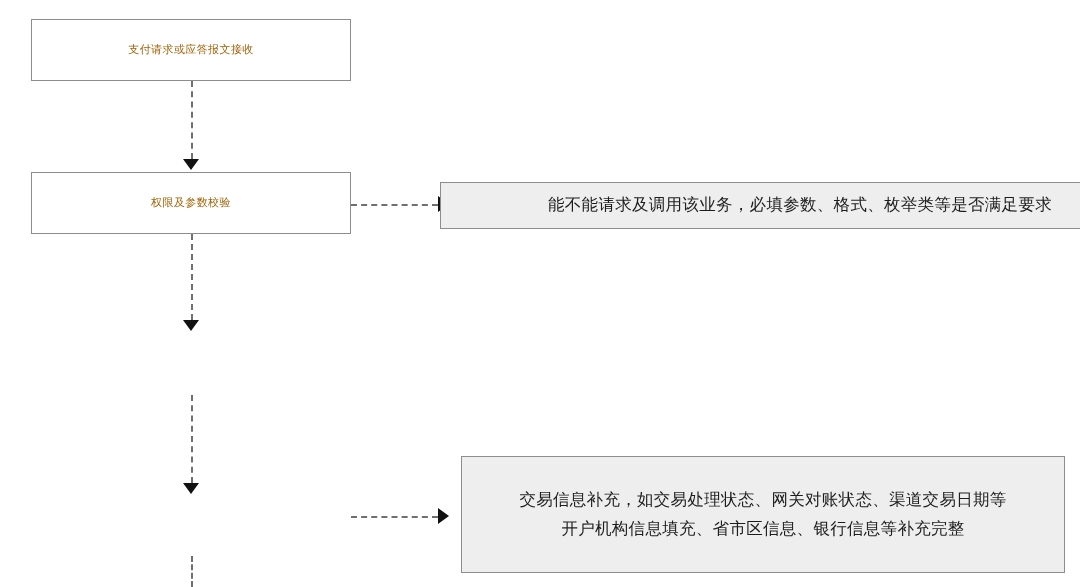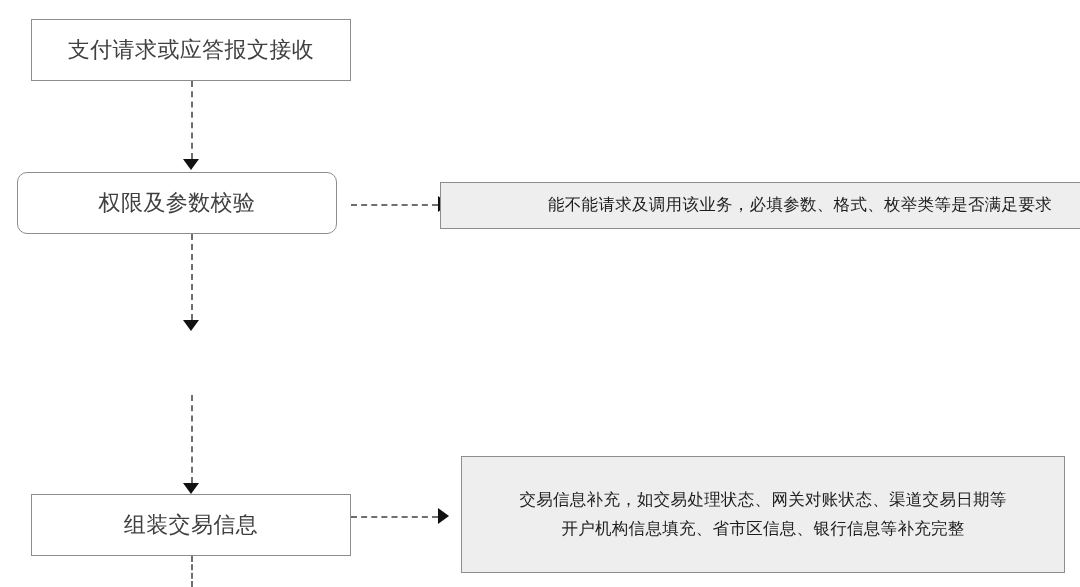--- a/index.html
+++ b/index.html
@@ -23,23 +23,23 @@
     position: absolute;
     box-sizing: border-box;
     background: #ffffff;
     border: 1.6px solid #8d8d8d;
     display: flex;
     align-items: center;
     justify-content: center;
     text-align: center;
   }
   .process-box .box-label {
-    font-size: 22px;
+    font-size: 11px;
     line-height: 1.35;
-    color: #404040;
+    color: #a16207;
     letter-spacing: 0.4px;
     white-space: nowrap;
   }
 
   
   .note-box {
     position: absolute;
     box-sizing: border-box;
     background: #eeeeee;
     border: 1.6px solid #8d8d8d;
@@ -90,41 +90,38 @@
 
 <div id="canvas">
 
   <div class="process-box" style="left:31px; top:19px; width:320px; height:62px;">
     <span class="box-label">支付请求或应答报文接收</span>
   </div>
 
   <div class="conn-v" style="left:191px; top:81px; height:78px;"></div>
   <div class="arrow-down" style="left:183px; top:159px;"></div>
 
-  <div class="process-box" style="left:17px; top:172px; width:320px; height:62px;border-radius:10px;">
+  <div class="process-box" style="left:31px; top:172px; width:320px; height:62px;">
     <span class="box-label">权限及参数校验</span>
   </div>
 
   <div class="conn-h" style="left:351px; top:204px; width:87px;"></div>
   <div class="arrow-right" style="left:438px; top:196px;"></div>
 
   <div class="note-box" style="left:440px; top:182px; width:720px; height:47px;">
     <span class="note-label">能不能请求及调用该业务，必填参数、格式、枚举类等是否满足要求</span>
   </div>
 
   <div class="conn-v" style="left:191px; top:234px; height:86px;"></div>
   <div class="arrow-down" style="left:183px; top:320px;"></div>
 
 
   <div class="conn-v" style="left:191px; top:395px; height:88px;"></div>
   <div class="arrow-down" style="left:183px; top:483px;"></div>
 
-  <div class="process-box" style="left:31px; top:494px; width:320px; height:62px;">
-    <span class="box-label">组装交易信息</span>
-  </div>
 
   <div class="conn-h" style="left:351px; top:516px; width:87px;"></div>
   <div class="arrow-right" style="left:438px; top:508px;"></div>
 
   <div class="note-box" style="left:453px; top:456px; width:604px; height:117px;margin-left:8px;">
     <span class="note-label">交易信息补充，如交易处理状态、网关对账状态、渠道交易日期等
 开户机构信息填充、省市区信息、银行信息等补充完整</span>
   </div>
 
   <div class="conn-v" style="left:191px; top:556px; height:31px;"></div>

